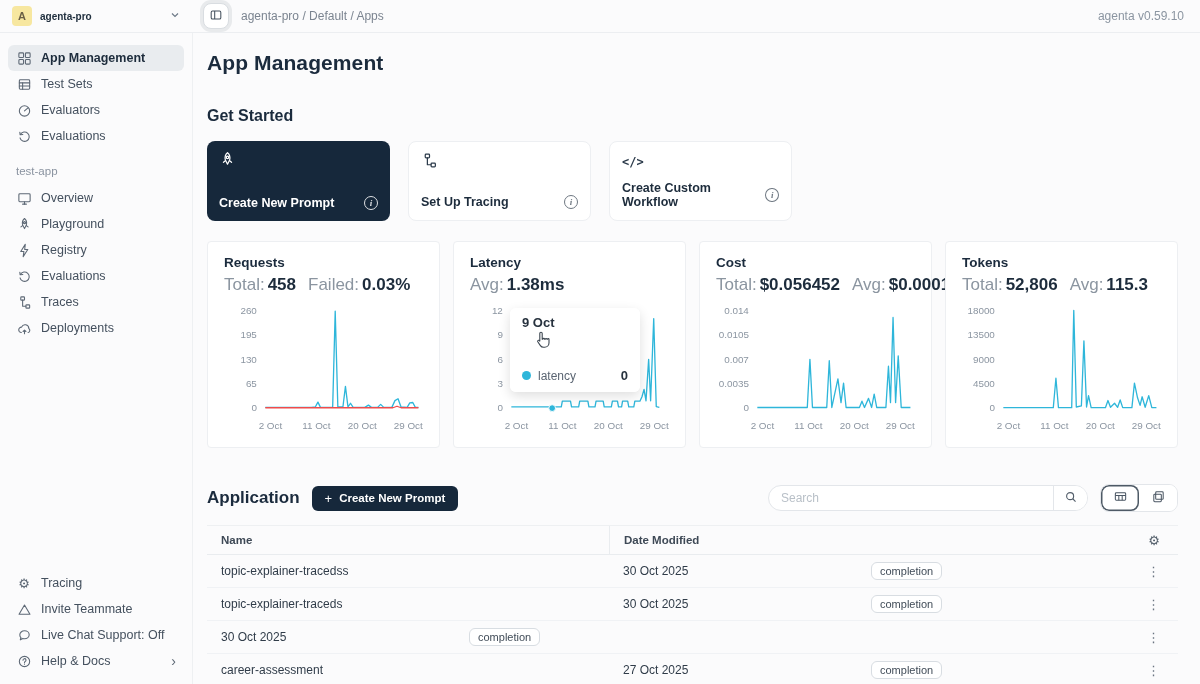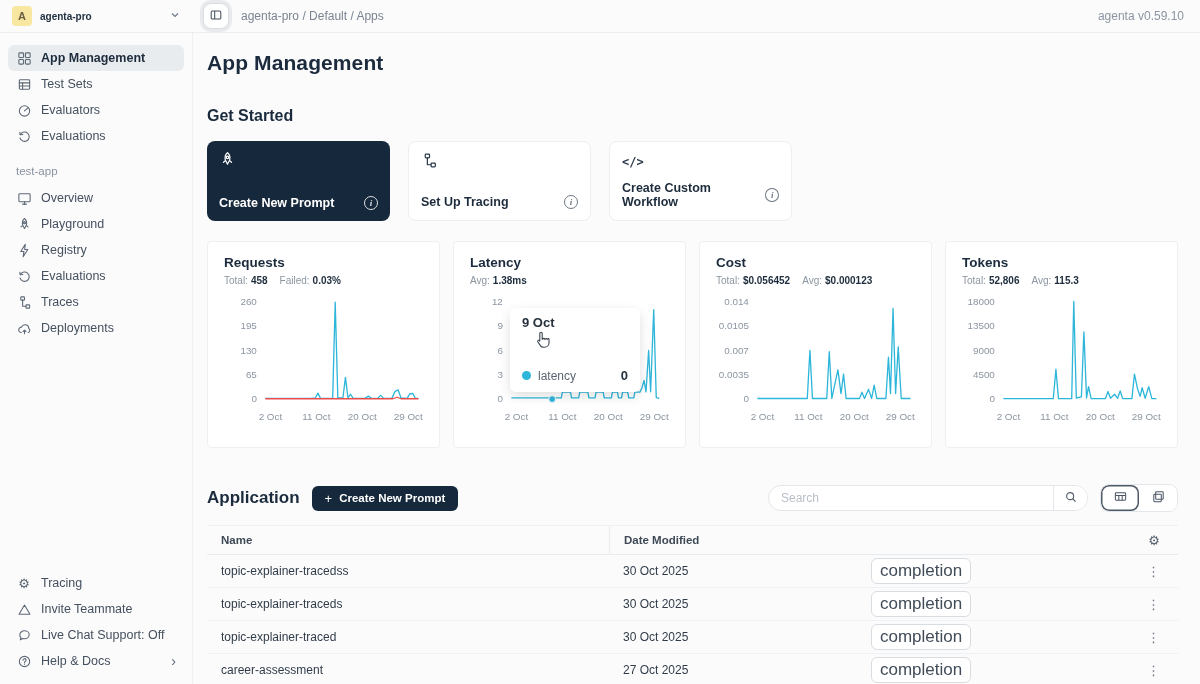--- a/index.html
+++ b/index.html
@@ -51,21 +51,21 @@
   .info-ic { width:14px; height:14px; border-radius:50%; border:1px solid currentColor;
     font-size:9px; display:flex; align-items:center; justify-content:center; opacity:.85;
     font-family:"Liberation Serif", serif; font-style:italic; font-weight:700; }
   .gs-card.light .info-ic { color:#55606c; }
 
   
   .stats-row { display:flex; gap:13px; margin-top:20px; }
   .stat-card { width:233px; height:207px; background:#fff; border:1px solid #edeff2;
     border-radius:4px; padding:13px 16px 8px; position:relative; }
   .stat-title { font-size:13.5px; font-weight:700; color:#1b2b3d; }
-  .stat-metrics { display:flex; gap:12px; margin-top:5px; font-size:10px; }
+  .stat-metrics { display:flex; gap:12px; margin-top:5px; font-size:17px; }
   .stat-metrics .m-label { color:#8b95a0; }
   .stat-metrics .m-value { color:#1d2c3c; font-weight:700; margin-left:3px; }
   .stat-chart { margin-top:6px; }
   .stat-chart text { font-size:10.5px; fill:#8b95a1; }
 
   
   .chart-tooltip { position:absolute; left:56px; top:66px; width:130px; height:84px;
     background:rgba(255,255,255,.97); border-radius:6px; box-shadow:0 4px 12px rgba(0,0,0,.13);
     padding:7px 12px; z-index:3; }
   .ct-title { font-size:13px; font-weight:700; color:#27323e; }
@@ -104,21 +104,21 @@
   .t-head { height:30px; border-top:1px solid #eef0f2; border-bottom:1px solid #e9ecef;
     font-size:11.5px; font-weight:700; color:#3e4956; background:#fbfbfc; }
   .c-name { flex:0 0 402px; padding-left:14px; }
   .c-date { flex:0 0 248px; }
   .c-type { flex:0 0 215px; }
   .c-act  { flex:1; display:flex; justify-content:flex-end; padding-right:18px; }
   .t-head .c-date, .t-head .c-type { border-left:1px solid #e9ecef; padding-left:14px; height:100%;
     display:flex; align-items:center; }
   .t-row:not(.t-head) .c-date, .t-row:not(.t-head) .c-type { padding-left:14px; }
   .badge { display:inline-block; border:1px solid #d8dde2; border-radius:6px; background:#fff;
-    padding:2px 8px; font-size:17px; color:#414c58; }
+    padding:2px 8px; font-size:11px; color:#414c58; }
   .kebab { color:#6a7480; font-size:13px; cursor:pointer; background:none; border:none;
     font-family:inherit; }
   .gear-glyph { font-size:13px; color:#55606c; cursor:pointer; background:none; border:none; }
 </style>
 </head>
 <body>
 
 <div class="app">
 
   <header class="topbar">
@@ -451,21 +451,20 @@
             </div>
             <div class="t-row">
               <div class="c-name">topic-explainer-traceds</div>
               <div class="c-date">30 Oct 2025</div>
               <div class="c-type"><span class="badge">completion</span></div>
               <div class="c-act">
                 <button class="kebab">⋮</button>
               </div>
             </div>
             <div class="t-row">
-              <div class="c-name">topic-explainer-traced</div>
               <div class="c-date">30 Oct 2025</div>
               <div class="c-type"><span class="badge">completion</span></div>
               <div class="c-act">
                 <button class="kebab">⋮</button>
               </div>
             </div>
             <div class="t-row">
               <div class="c-name">career-assessment</div>
               <div class="c-date">27 Oct 2025</div>
               <div class="c-type"><span class="badge">completion</span></div>

